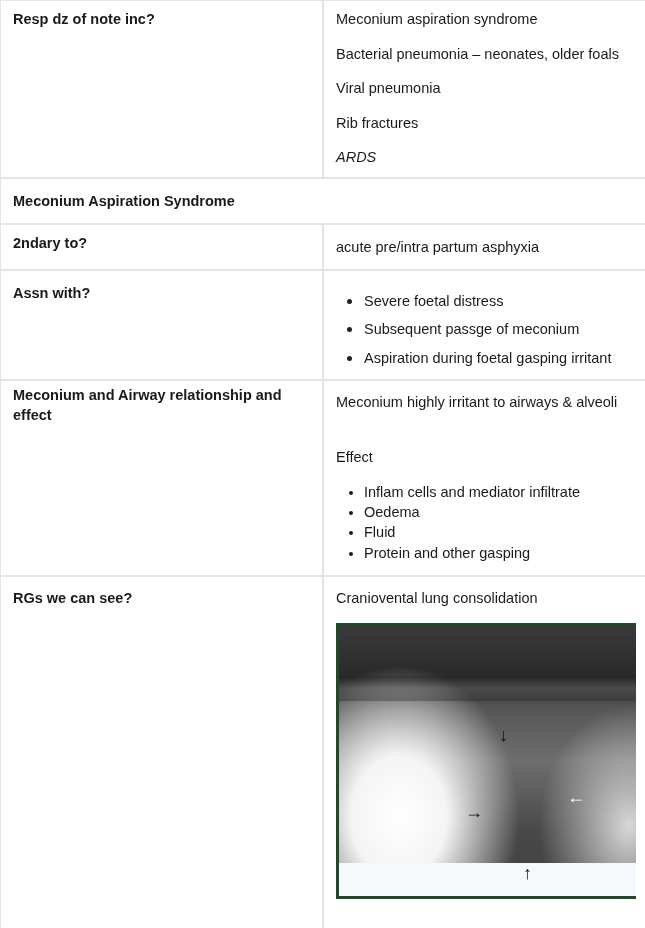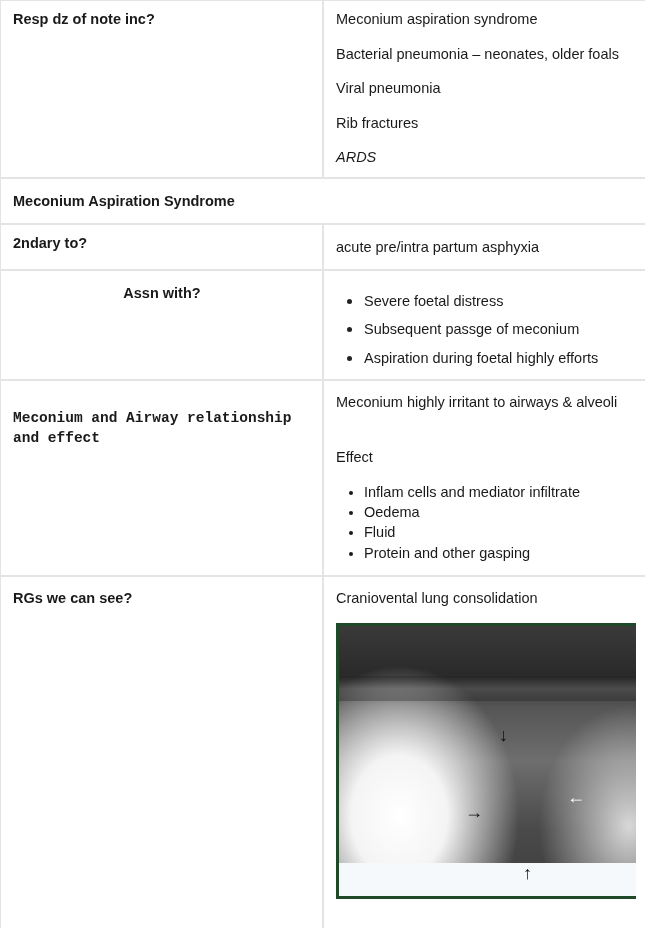--- a/index.html
+++ b/index.html
@@ -78,31 +78,31 @@
       </td>
     </tr>
     <tr>
       <td class="q" colspan="2" style="padding-top:12px;padding-bottom:12px;">Meconium Aspiration Syndrome</td>
     </tr>
     <tr>
       <td class="q" style="padding-bottom:12px;">2ndary to?</td>
       <td style="padding-top:12px;padding-bottom:12px;">acute pre/intra partum asphyxia</td>
     </tr>
     <tr>
-      <td class="q" style="padding-top:12px;text-align:center;">Assn with?</td>
+      <td class="q" style="padding-top:12px;">Assn with?</td>
       <td style="padding-top:12px;padding-bottom:11px;">
         <ul class="bl small-bullets">
           <li>Severe foetal distress</li>
           <li>Subsequent passge of meconium</li>
-          <li>Aspiration during foetal highly efforts</li>
+          <li>Aspiration during foetal gasping irritant</li>
         </ul>
       </td>
     </tr>
     <tr>
-      <td class="q" style="padding-top:27px;font-family:Liberation Mono, monospace;">Meconium and Airway relationship and effect</td>
+      <td class="q" style="padding-top:4px;">Meconium and Airway relationship and effect</td>
       <td style="padding-top:11px;padding-bottom:12px;">
         <div>Meconium highly irritant to airways &amp; alveoli</div>
         <div class="spacer"></div>
         <p class="effect-label">Effect</p>
         <ul class="bl">
           <li>Inflam cells and mediator infiltrate</li>
           <li>Oedema</li>
           <li>Fluid</li>
           <li>Protein and other gasping</li>
         </ul>

